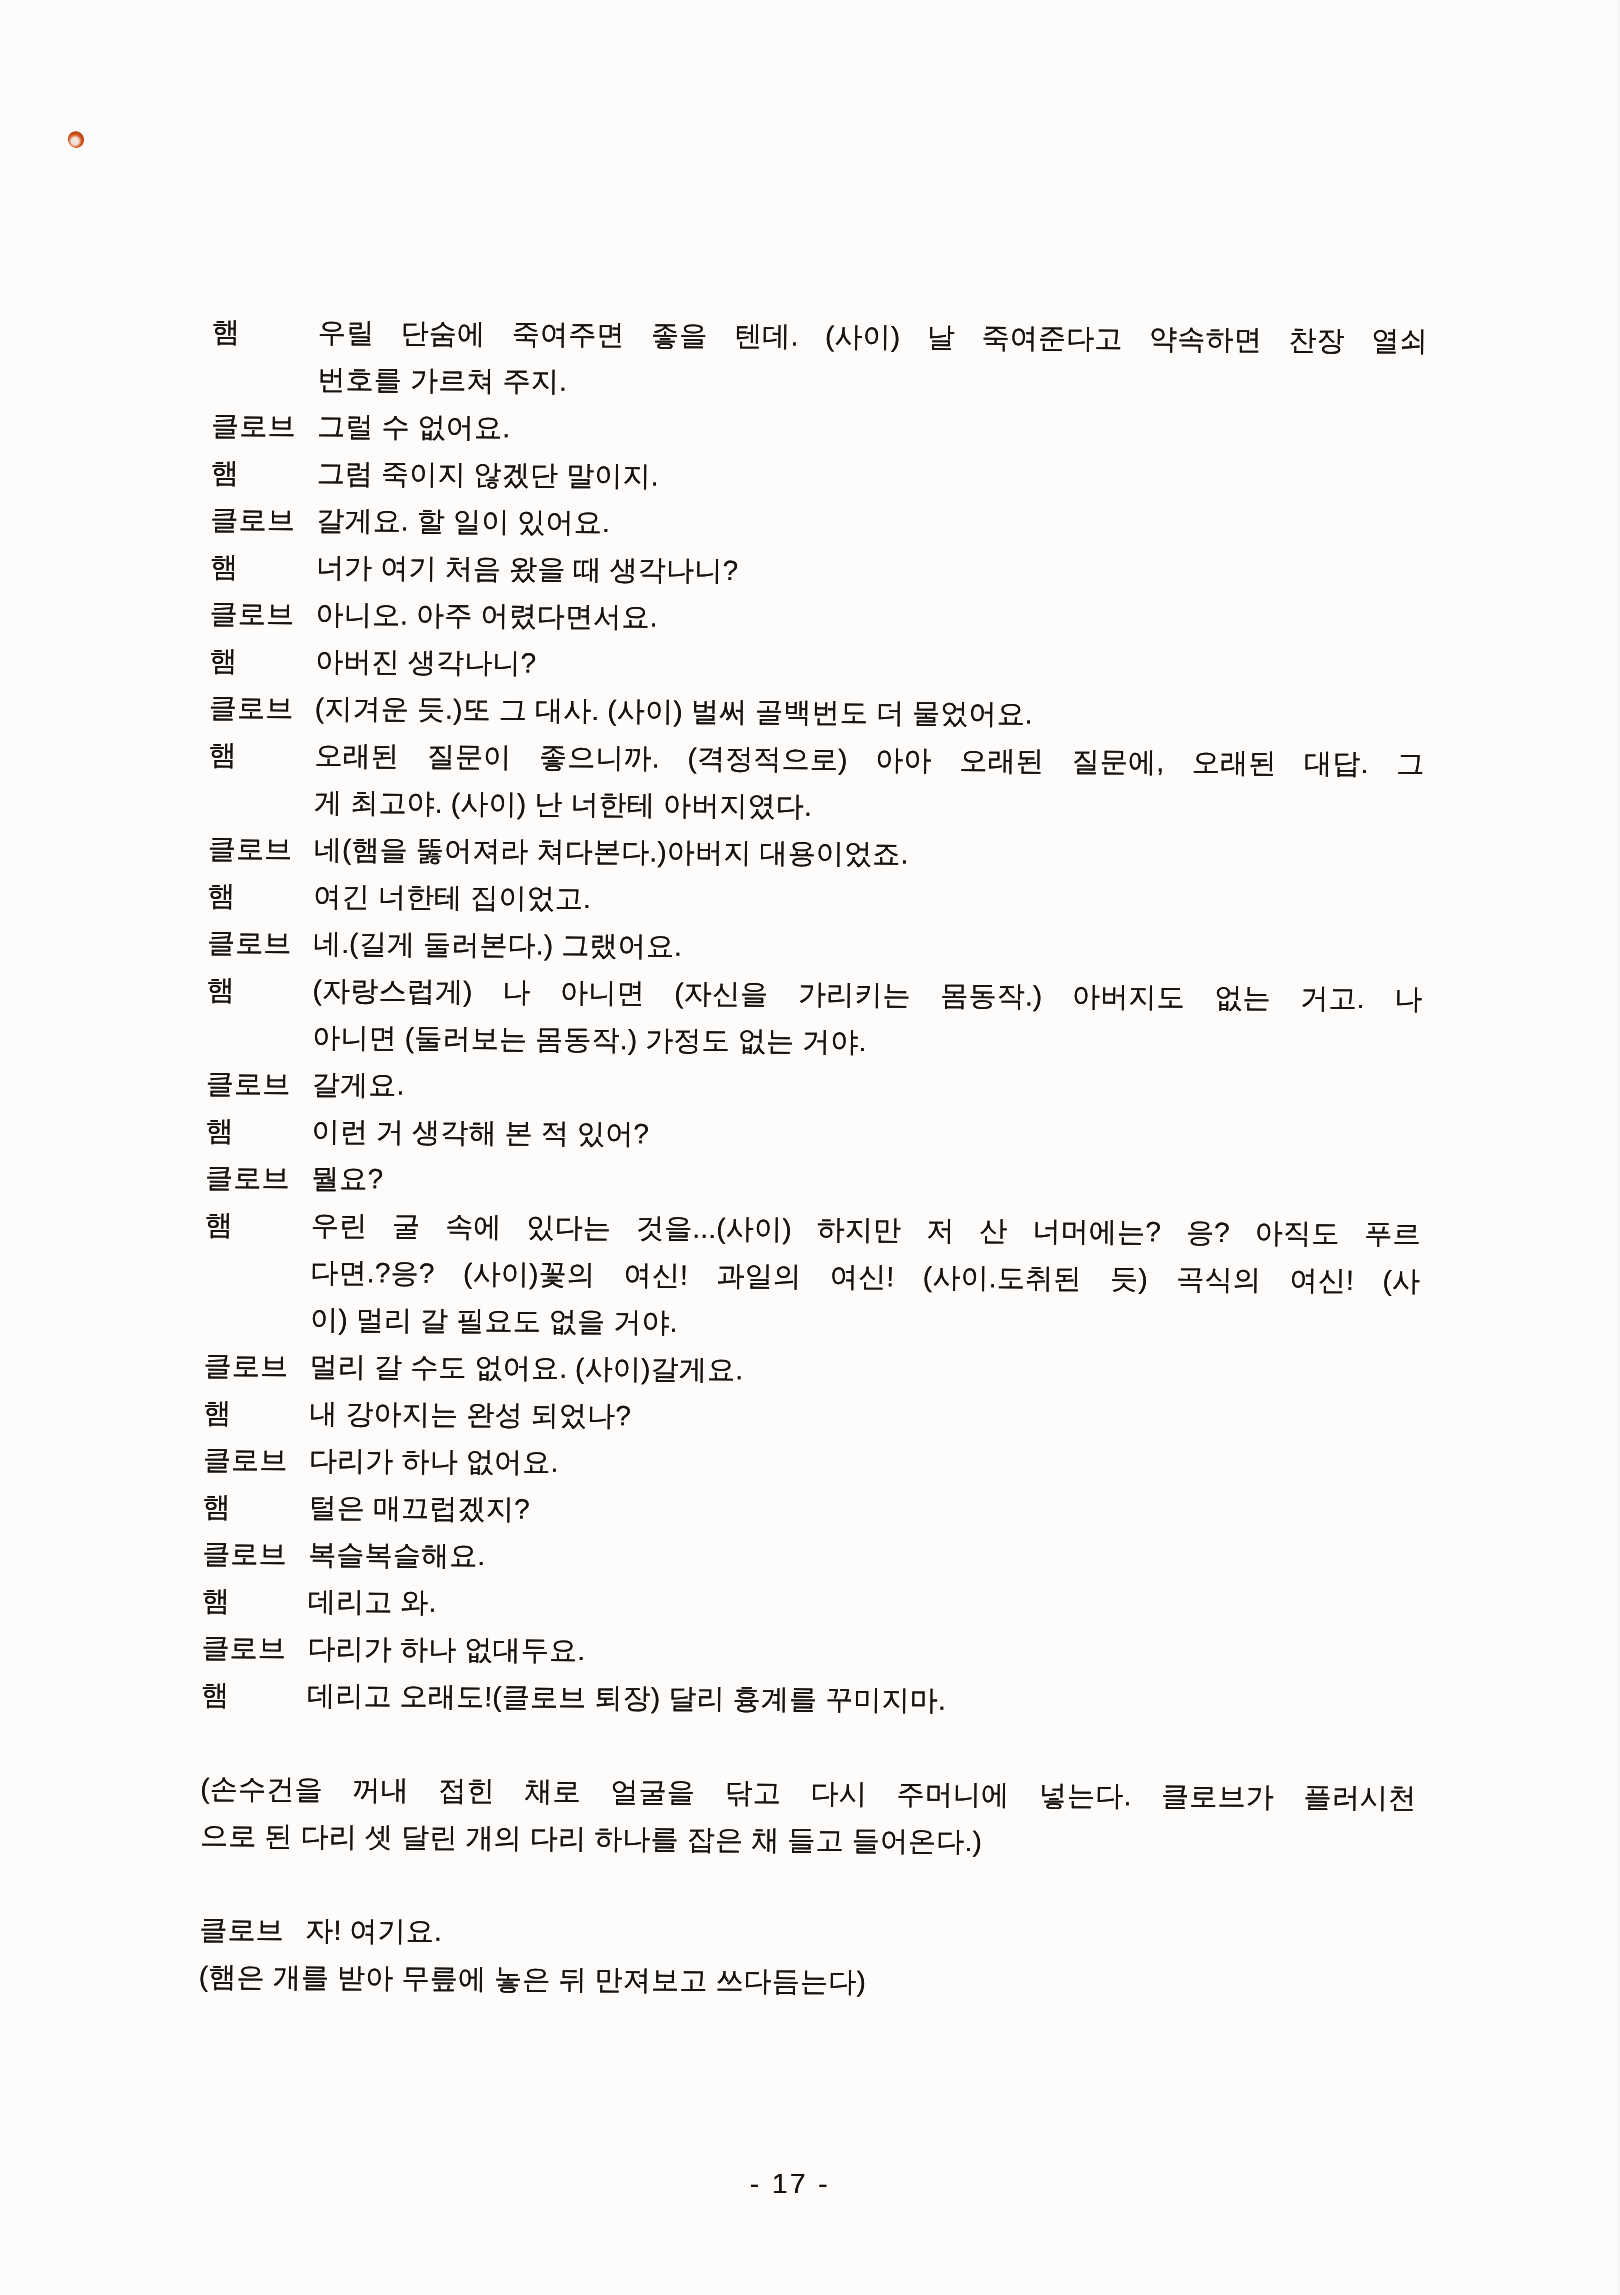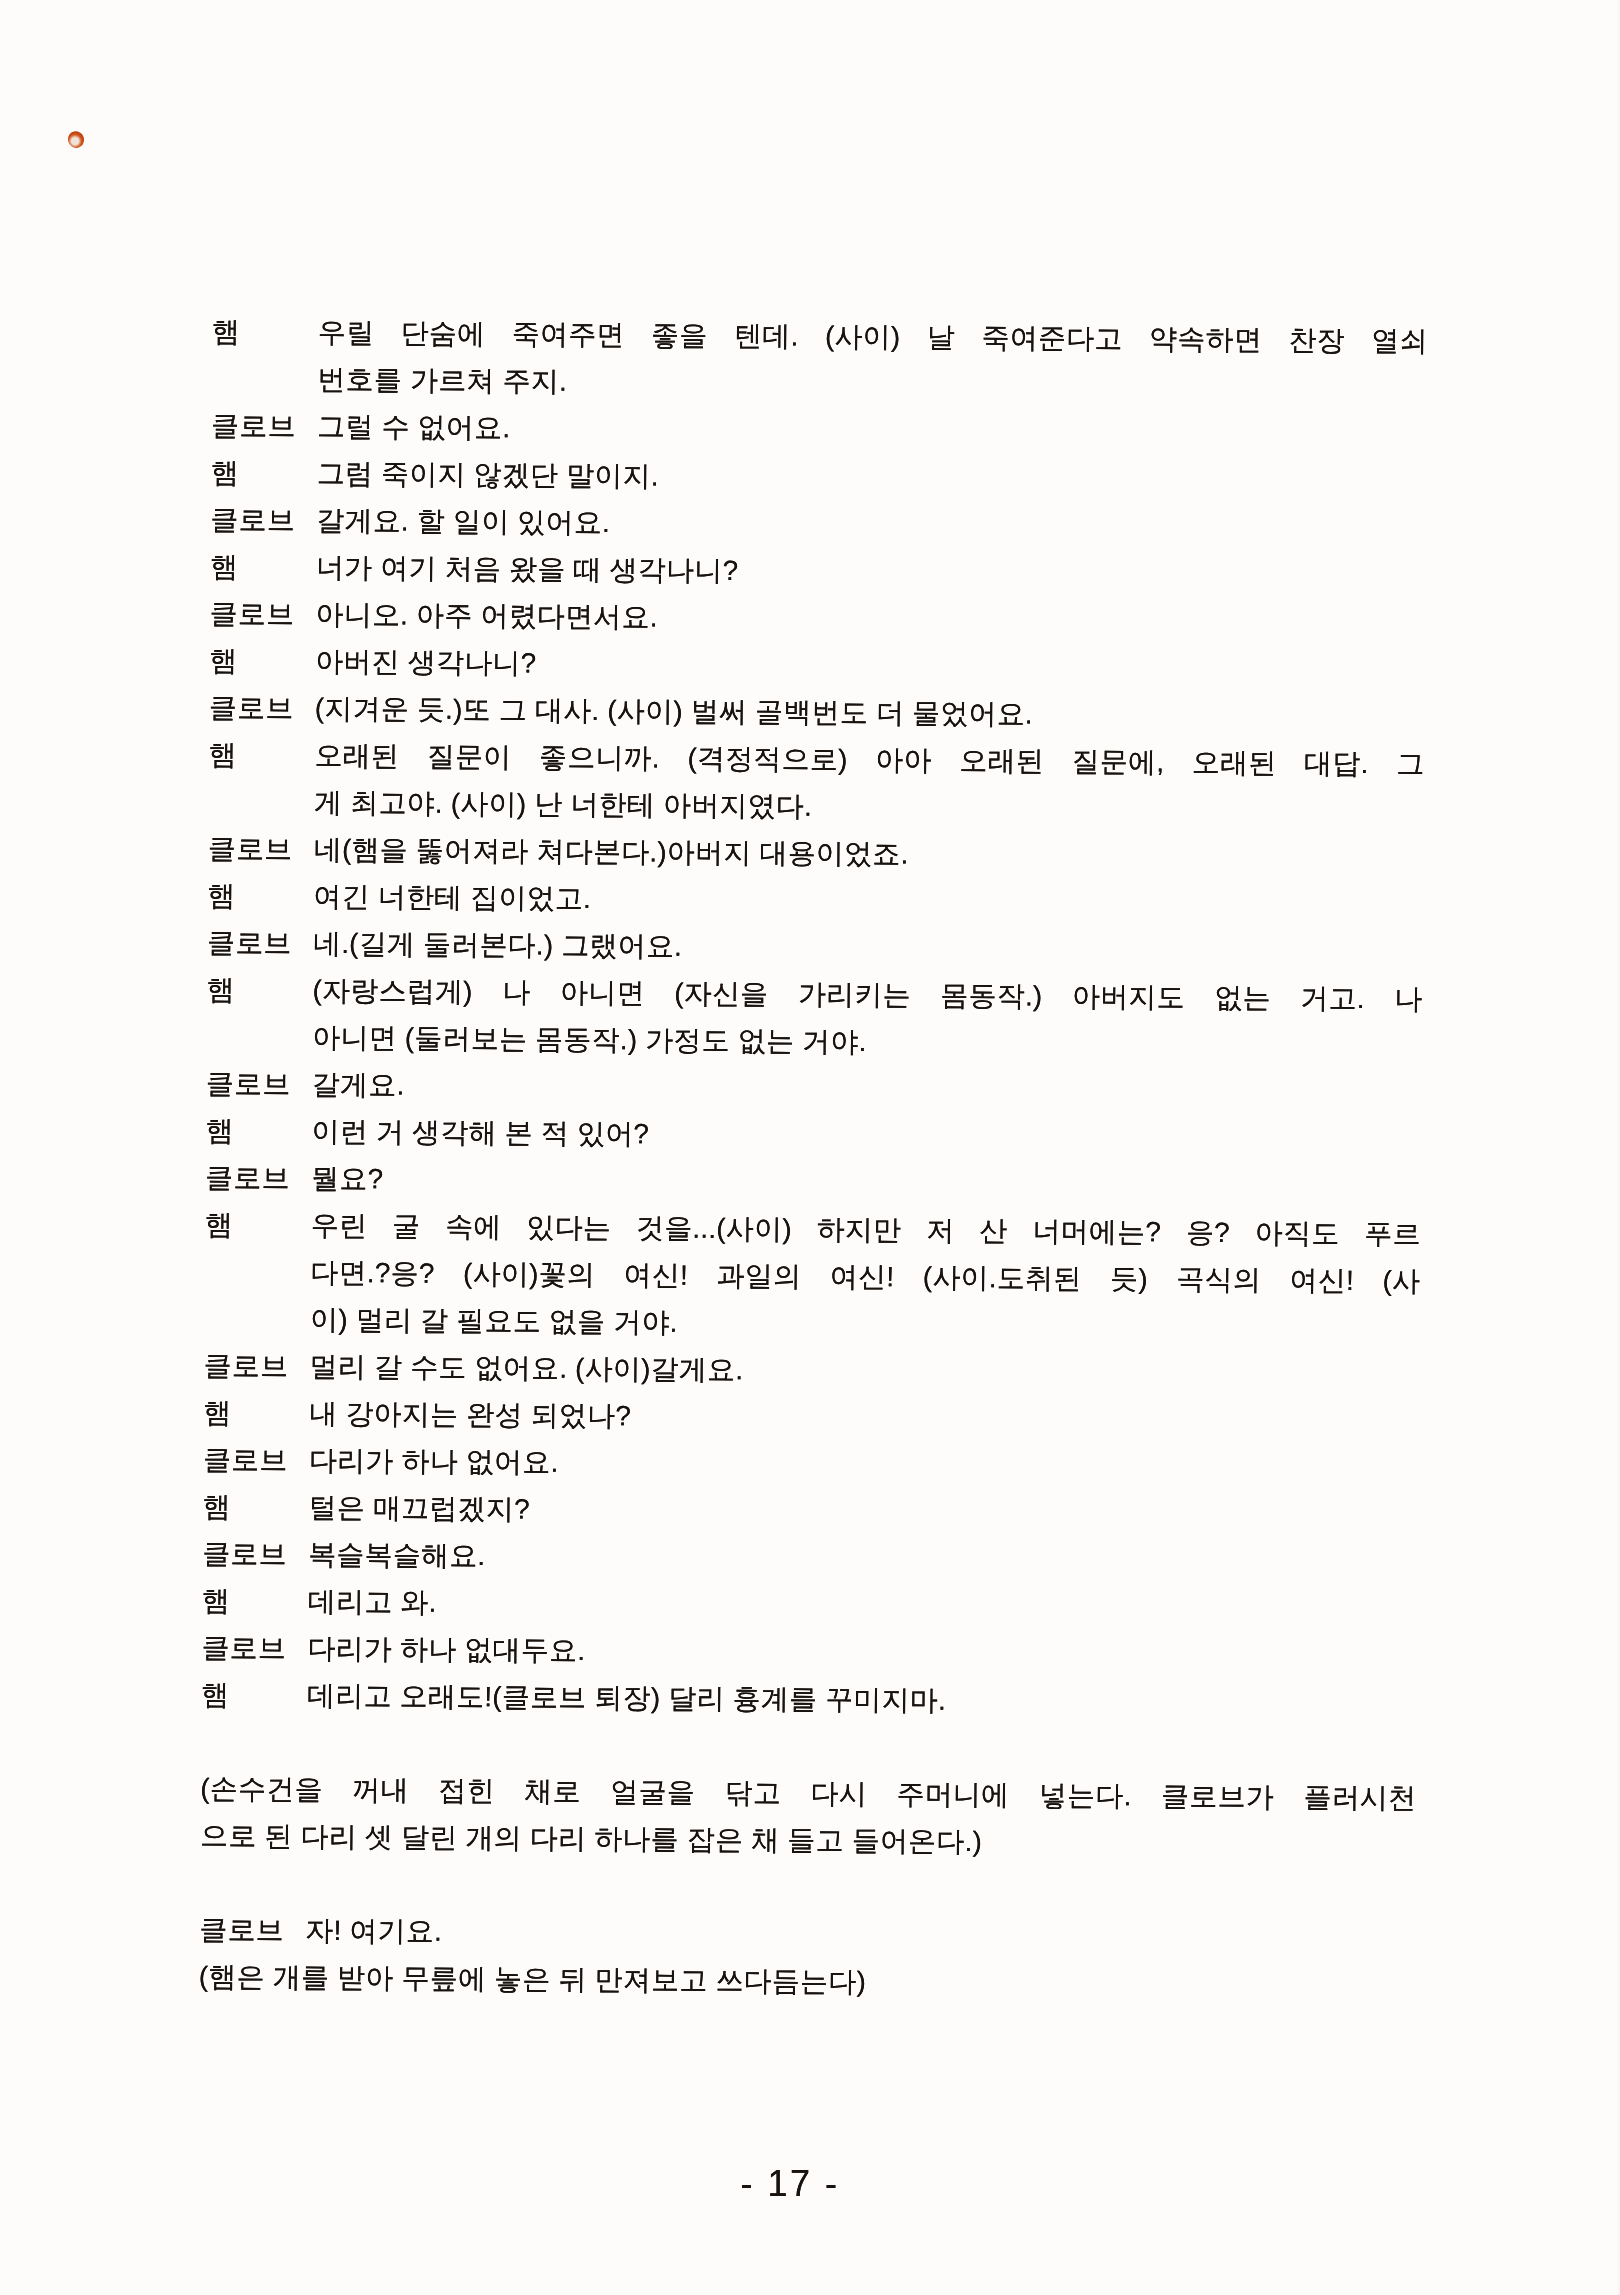--- a/index.html
+++ b/index.html
@@ -32,21 +32,21 @@
   }
   .row{display:flex;align-items:flex-start;}
   .speaker{flex:0 0 106px;white-space:nowrap;}
   .text{flex:1 1 auto;min-width:0;}
   .stage .text{flex:1 1 auto;}
   .tl{text-align:left;word-break:keep-all;}
   .tl.just{text-align:justify;text-align-last:justify;}
   .gap{margin-top:47px;}
   .page-number{
     position:absolute;left:691px;top:2160px;width:198px;
-    text-align:center;font-size:36px;line-height:47px;
+    text-align:center;font-size:28px;line-height:47px;
     letter-spacing:2.5px;
     text-shadow:0 0 0.3px #191310;
   }
 </style>
 </head>
 <body>
 
 <div class="page">
 
   <div class="red-mark"></div>

